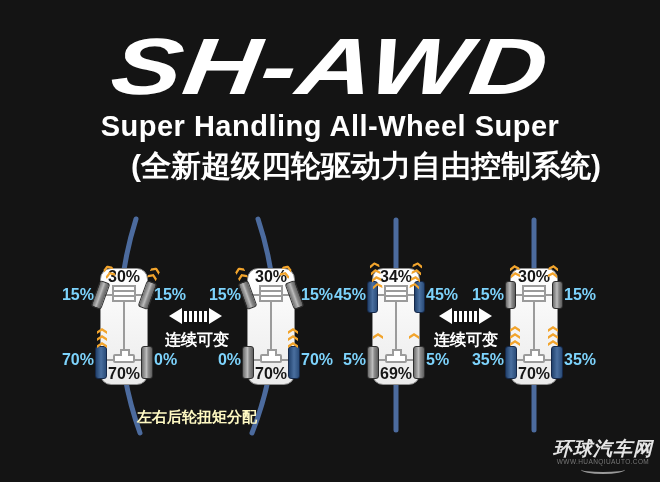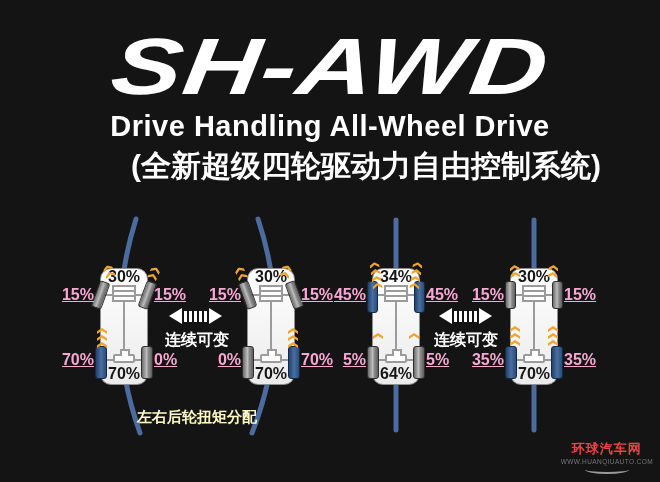--- a/index.html
+++ b/index.html
@@ -48,21 +48,21 @@
   .wheel.blue{background:linear-gradient(90deg,#22426d 0%,#4a6f9f 50%,#2b4d7a 100%);
               border:1px solid #16294a;}
   .fl{left:-5px;top:13px;width:9px;height:26px;}
   .fr{right:-5px;top:13px;width:9px;height:26px;}
   .rl{left:-5px;top:78px;width:10px;height:31px;}
   .rr{right:-5px;top:78px;width:10px;height:31px;}
   .steer-r .fl,.steer-r .fr{transform:rotate(20deg);}
   .steer-l .fl,.steer-l .fr{transform:rotate(-20deg);}
   .pct{position:absolute;font-weight:bold;font-size:16px;line-height:14px;white-space:nowrap;z-index:3;}
   .pct.dark{color:#161616;}
-  .pct.light{color:#f9a8d4;text-decoration:underline;}
+  .pct.light{color:#7dd3fc;}
   .t-top{left:0;width:100%;text-align:center;top:2px;}
   .t-bot{left:0;width:100%;text-align:center;top:99px;}
   .o-fl{right:100%;margin-right:6px;top:20px;}
   .o-fr{left:100%;margin-left:6px;top:20px;}
   .o-rl{right:100%;margin-right:6px;top:85px;}
   .o-rr{left:100%;margin-left:6px;top:85px;}
   
   .chev{position:absolute;display:flex;flex-direction:column;gap:1px;z-index:4;}
   .chev i{width:10px;height:6px;background:#f2a42c;
           clip-path:polygon(50% 0,100% 55%,100% 100%,50% 45%,0 100%,0 55%);}
@@ -72,39 +72,39 @@
           border-right:13px solid #fff;}
   .cv .hr{width:0;height:0;border-top:8px solid transparent;border-bottom:8px solid transparent;
           border-left:13px solid #fff;}
   .cv i{width:3px;height:11px;background:#fff;}
   .cv-label{position:absolute;top:330px;transform:translateX(-50%);color:#fff;
             font-weight:bold;font-size:16px;white-space:nowrap;z-index:1;}
   .caption{position:absolute;top:408px;transform:translateX(-50%);color:#fef9c3;
            font-weight:bold;font-size:15px;white-space:nowrap;z-index:1;}
   
   .wm{position:absolute;right:7px;bottom:8px;text-align:center;z-index:2;}
-  .wm-title{color:#ef4444;font-weight:bold;font-size:13px;letter-spacing:1px;line-height:15px;}
+  .wm-title{color:#e5e5e5;font-weight:bold;font-size:19px;letter-spacing:1px;line-height:15px;font-style:italic;}
   .wm-url{color:#777;font-size:6.5px;letter-spacing:0.4px;margin-top:2px;line-height:7px;}
   .wm-swoosh{width:44px;height:7px;border-bottom:2px solid #9a9a9a;border-radius:50%;margin:0 auto;}
 </style>
 </head>
 <body>
 
 <div class="stage">
 
   <svg class="paths" width="660" height="482" viewBox="0 0 660 482">
     <path d="M136,219 Q102,327 140,433" fill="none" stroke="#4c6b9e" stroke-width="5" stroke-linecap="round"></path>
     <path d="M258,219 Q294,327 252,433" fill="none" stroke="#4c6b9e" stroke-width="5" stroke-linecap="round"></path>
     <path d="M396,220 L396,430" fill="none" stroke="#4c6b9e" stroke-width="5" stroke-linecap="round"></path>
     <path d="M534,220 L534,430" fill="none" stroke="#4c6b9e" stroke-width="5" stroke-linecap="round"></path>
   </svg>
 
   <div class="hdr">
     <div class="logo"><span>SH-AWD</span></div>
-    <div class="subtitle">Drive Handling All-Wheel Drive</div>
+    <div class="subtitle">Super Handling All-Wheel Super</div>
     <div class="subtitle-cn">(全新超级四轮驱动力自由控制系统)</div>
   </div>
 
   <div class="car steer-r" style="left:100px;top:268px">
     <div class="cbody"></div>
     <div class="axle front-axle"></div>
     <div class="axle rear-axle"></div>
     <div class="shaft"></div>
     <div class="engine"></div>
     <div class="diff"></div>
@@ -192,21 +192,21 @@
         <i></i>
       </div>
     <div class="chev" style="left:37px;top:65px">
         <i></i>
       </div>
     <span class="pct dark t-top">34%</span>
     <span class="pct light o-fl">45%</span>
     <span class="pct light o-fr">45%</span>
     <span class="pct light o-rl">5%</span>
     <span class="pct light o-rr">5%</span>
-    <span class="pct dark t-bot">64%</span>
+    <span class="pct dark t-bot">69%</span>
   </div>
 
   <div class="car" style="left:510px;top:268px">
     <div class="cbody"></div>
     <div class="axle front-axle"></div>
     <div class="axle rear-axle"></div>
     <div class="shaft"></div>
     <div class="engine"></div>
     <div class="diff"></div>
     <div class="wheel gray fl"></div>

